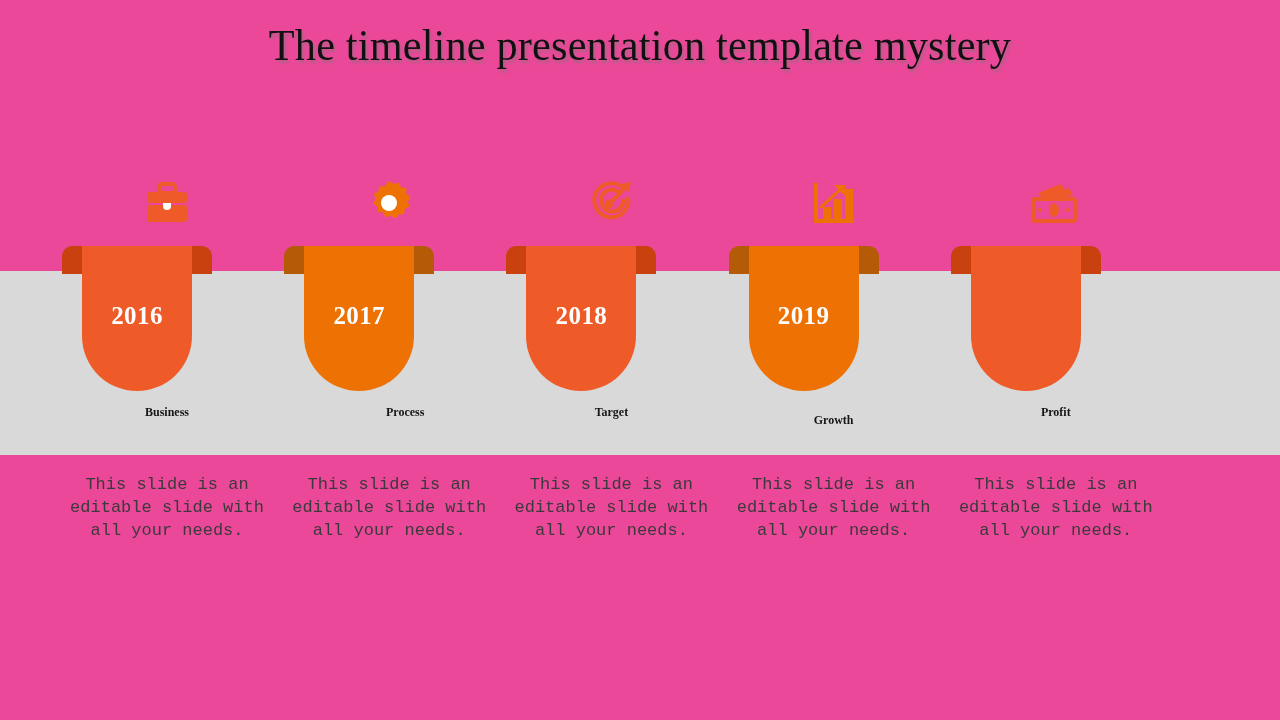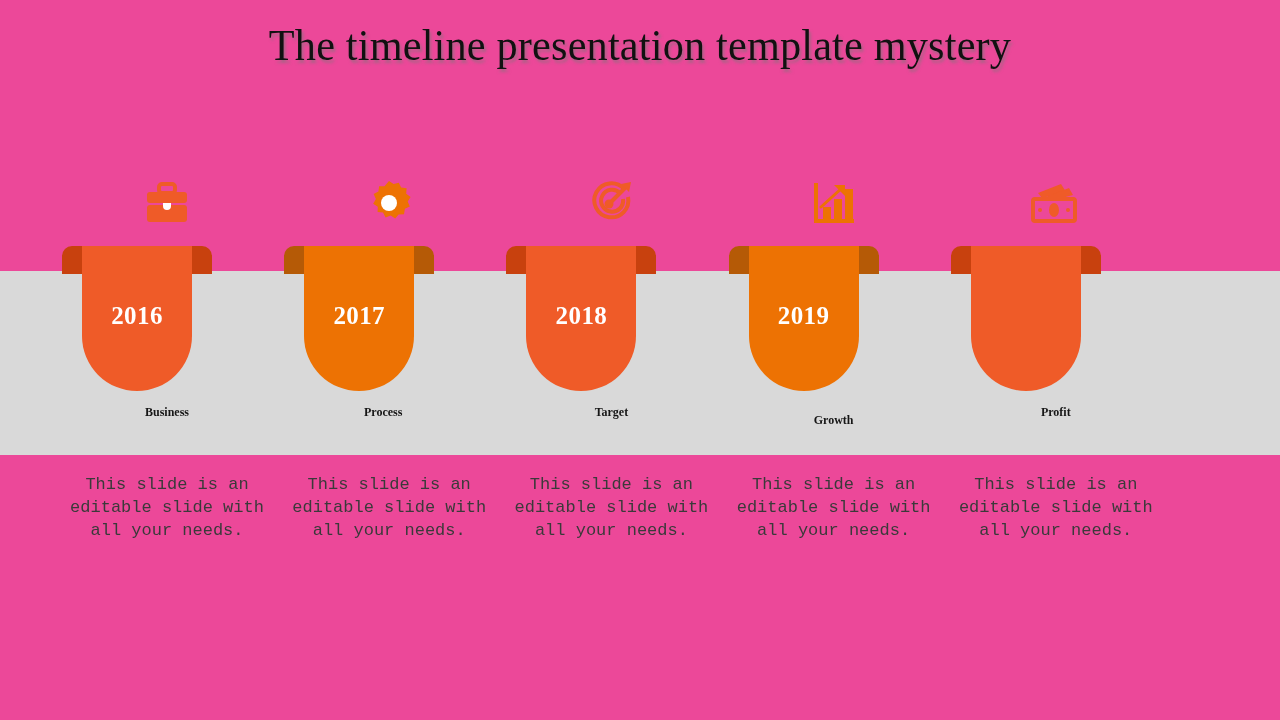--- a/index.html
+++ b/index.html
@@ -152,21 +152,21 @@
   }
 
   
   .col:nth-child(1) .badge { left: -10px; }
   .col:nth-child(1) .icon-wrap { left: -10px; }
   .col:nth-child(1) .step-label { left: -10px; }
   .col:nth-child(1) .desc { left: 6px; }
 
   .col:nth-child(2) .badge { left: 22px; }
   .col:nth-child(2) .icon-wrap { left: 22px; }
-  .col:nth-child(2) .step-label { left: 16px; }
+  .col:nth-child(2) .step-label { left: 38px; }
   .col:nth-child(2) .desc { left: 38px; }
 
   .col:nth-child(3) .badge { left: 54px; }
   .col:nth-child(3) .icon-wrap { left: 54px; }
   .col:nth-child(3) .step-label { left: 54px; }
   .col:nth-child(3) .desc { left: 70px; }
 
   .col:nth-child(4) .badge { left: 86px; }
   .col:nth-child(4) .icon-wrap { left: 86px; }
   .col:nth-child(4) .step-label { left: 86px; margin-top: 8px; }

